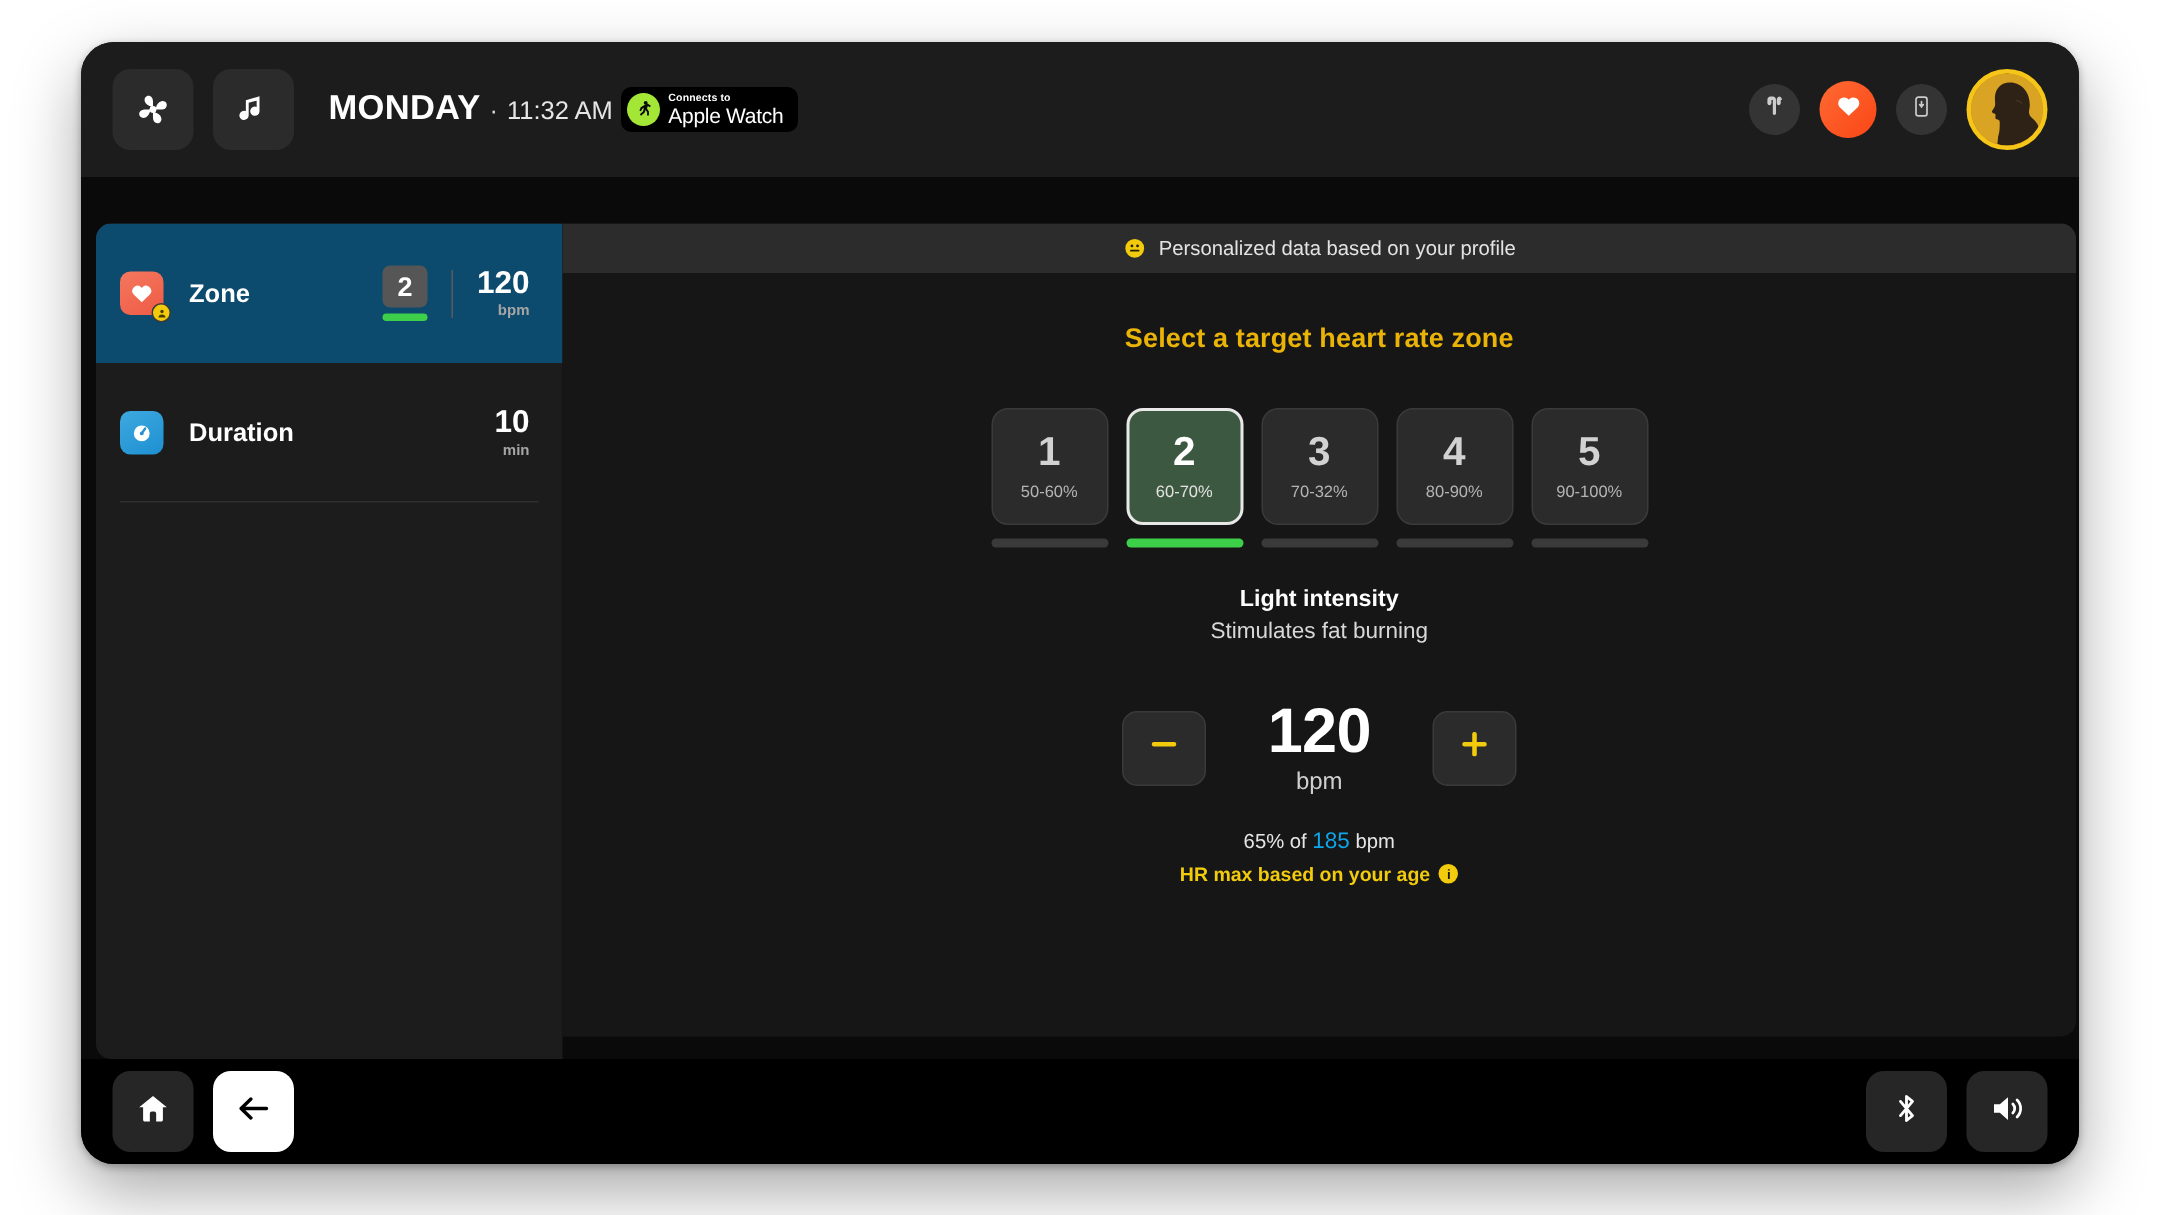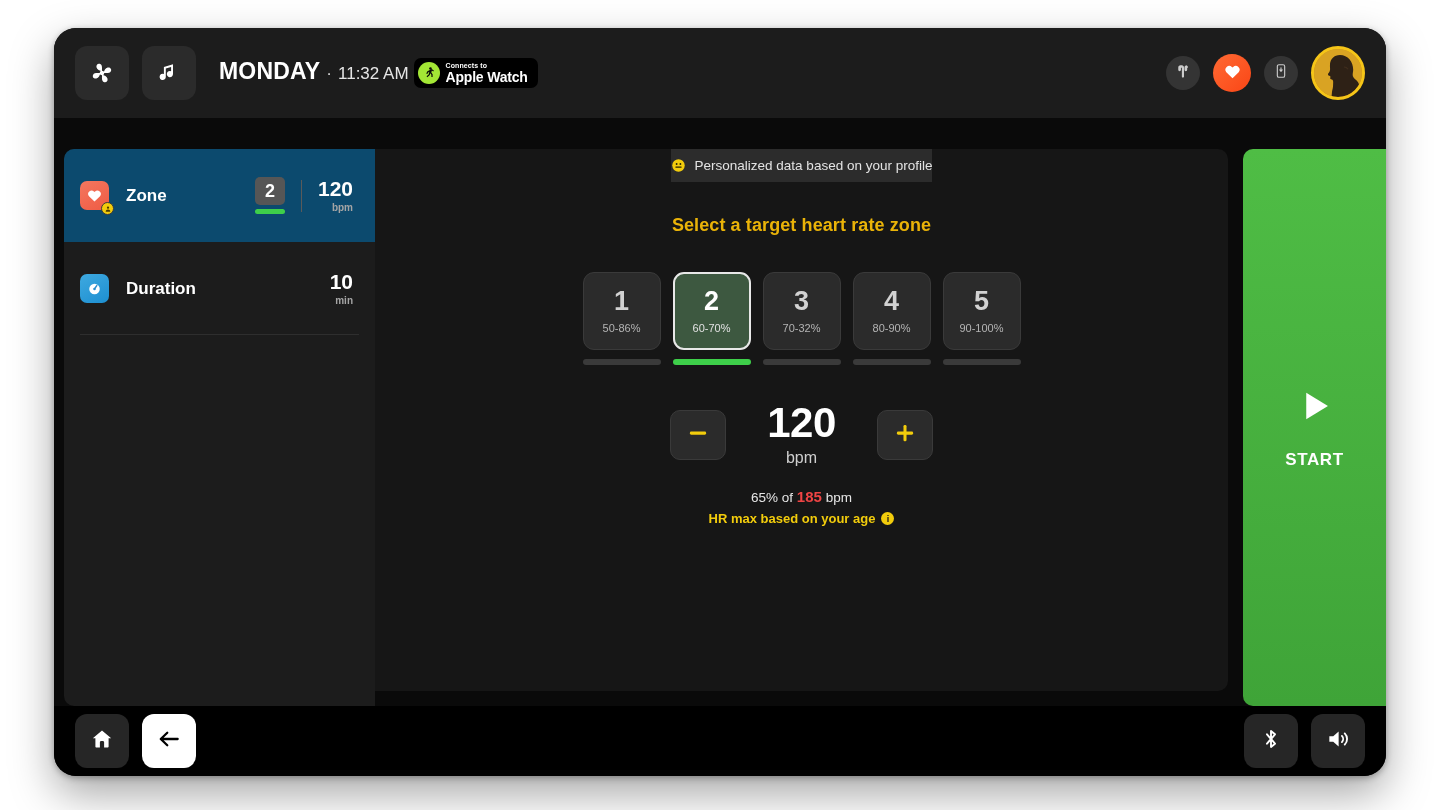--- a/index.html
+++ b/index.html
@@ -52,21 +52,21 @@
     align-self: flex-start;
   }
   #watch-dot {
     width: 22px; height: 22px; border-radius: 50%;
     background: #a3e635;
     display: flex; align-items: center; justify-content: center;
     flex: none;
   }
   #watch-text { display: flex; flex-direction: column; line-height: 1; }
   #watch-small { font-size: 7px; font-weight: bold; color: #ffffff; letter-spacing: 0.1px; margin-bottom: 1px; }
-  #watch-big { font-size: 14px; font-weight: bold; color: #ffffff; letter-spacing: -0.2px; }
+  #watch-big { font-size: 14px; font-weight: normal; color: #ffffff; letter-spacing: -0.2px; }
 
   #topbar-right {
     margin-left: auto; margin-right: 21px;
     display: flex; align-items: center; gap: 13px;
   }
   .circ-btn {
     width: 34px; height: 34px; border-radius: 50%;
     background: #343434;
     display: flex; align-items: center; justify-content: center;
     flex: none;
@@ -152,21 +152,20 @@
   .val-num { font-size: 21px; font-weight: bold; color: #ffffff; line-height: 1.05; }
   .val-unit { font-size: 10px; font-weight: bold; color: #a5a5a5; margin-top: 1px; }
 
   
   #main {
     flex: 1; margin: 0 2px 15px 0;
     background: #161616;
     border-radius: 0 10px 10px 0;
     display: flex; flex-direction: column;
     overflow: hidden;
-    align-items: center;
   }
   #profile-strip {
     height: 33px; background: #2c2c2c;
     display: flex; align-items: center; justify-content: center; gap: 9px;
   }
   #profile-strip .txt { font-size: 13.5px; color: #e3e3e3; }
   .smiley { width: 15px; height: 15px; flex: none; }
 
   #panel-inner { flex: 1; display: flex; flex-direction: column; align-items: center; padding-top: 33px; }
   #panel-title { font-size: 18px; font-weight: bold; color: #eab308; letter-spacing: 0.1px; }
@@ -196,21 +195,21 @@
     width: 56px; height: 50px; border-radius: 10px;
     background: #2b2b2b; border: 1px solid #3a3a3a;
     display: flex; align-items: center; justify-content: center;
   }
   #bpm-block { display: flex; flex-direction: column; align-items: center; }
   #bpm-num { font-size: 42px; font-weight: bold; color: #ffffff; line-height: 1; letter-spacing: -0.5px; }
   #bpm-unit { font-size: 16px; color: #cfcfcf; margin-top: 5px; }
 
   #hrmax { margin-top: 21px; text-align: center; }
   #hr-line1 { font-size: 13.5px; color: #e6e6e6; }
-  #hr-line1 b { font-size: 15px; font-weight: bold; color: #ef4444; }
+  #hr-line1 b { font-size: 15px; font-weight: normal; color: #0ea5e9; }
   #hr-line2 { margin-top: 6px; font-size: 13px; font-weight: bold; color: #f2cc0c; display: flex; align-items: center; justify-content: center; gap: 6px; }
   .info-dot {
     width: 13px; height: 13px; border-radius: 50%;
     background: #f2cc0c; color: #161616;
     font-size: 9px; font-weight: bold;
     display: inline-flex; align-items: center; justify-content: center;
   }
 
   
   #start {
@@ -394,21 +393,21 @@
         <span class="txt">Personalized data based on your profile</span>
       </div>
 
       <div id="panel-inner">
         <div id="panel-title">Select a target heart rate zone</div>
 
         <div id="zones">
           <div class="zone-col">
             <div class="zone-box">
               <span class="zn">1</span>
-              <span class="zp">50-86%</span>
+              <span class="zp">50-60%</span>
             </div>
             <div class="zone-ul"></div>
           </div>
           <div class="zone-col">
             <div class="zone-box sel">
               <span class="zn">2</span>
               <span class="zp">60-70%</span>
             </div>
             <div class="zone-ul sel"></div>
           </div>
@@ -428,20 +427,24 @@
           </div>
           <div class="zone-col">
             <div class="zone-box">
               <span class="zn">5</span>
               <span class="zp">90-100%</span>
             </div>
             <div class="zone-ul"></div>
           </div>
         </div>
 
+        <div id="intensity">
+          <div id="int-title">Light intensity</div>
+          <div id="int-sub">Stimulates fat burning</div>
+        </div>
 
         <div id="stepper">
           <div class="step-btn">
             <span>
               <svg width="26" height="26" viewBox="0 0 24 24">
                   <rect x="4.5" y="10.7" width="15" height="2.8" rx="1.2" fill="#f2cc0c"></rect>
                 </svg>
             </span>
           </div>
           <div id="bpm-block">
@@ -461,28 +464,20 @@
         <div id="hrmax">
           <div id="hr-line1"><span>65% of </span><b>185</b><span> bpm</span></div>
           <div id="hr-line2">
             <span>HR max based on your age</span>
             <span class="info-dot">i</span>
           </div>
         </div>
       </div>
     </div>
 
-    <div id="start">
-      <span>
-        <svg width="42" height="42" viewBox="0 0 24 24" fill="#ffffff">
-          <path d="M7 4.4 19.4 12 7 19.6z"></path>
-        </svg>
-      </span>
-      <span id="start-label">START</span>
-    </div>
   </div>
 
   <div id="bottombar">
     <div id="bot-left">
       <div class="bot-btn">
         <span>
           <svg width="24" height="24" viewBox="0 0 24 24" fill="#ffffff">
             <path d="M12 3.6 2.8 11.2h2.6v8.4c0 .6.5 1 1.1 1h3.4v-5.3c0-.7.6-1.3 1.3-1.3h1.6c.7 0 1.3.6 1.3 1.3v5.3h3.4c.6 0 1.1-.4 1.1-1v-8.4h2.6z"></path>
           </svg>
         </span>

